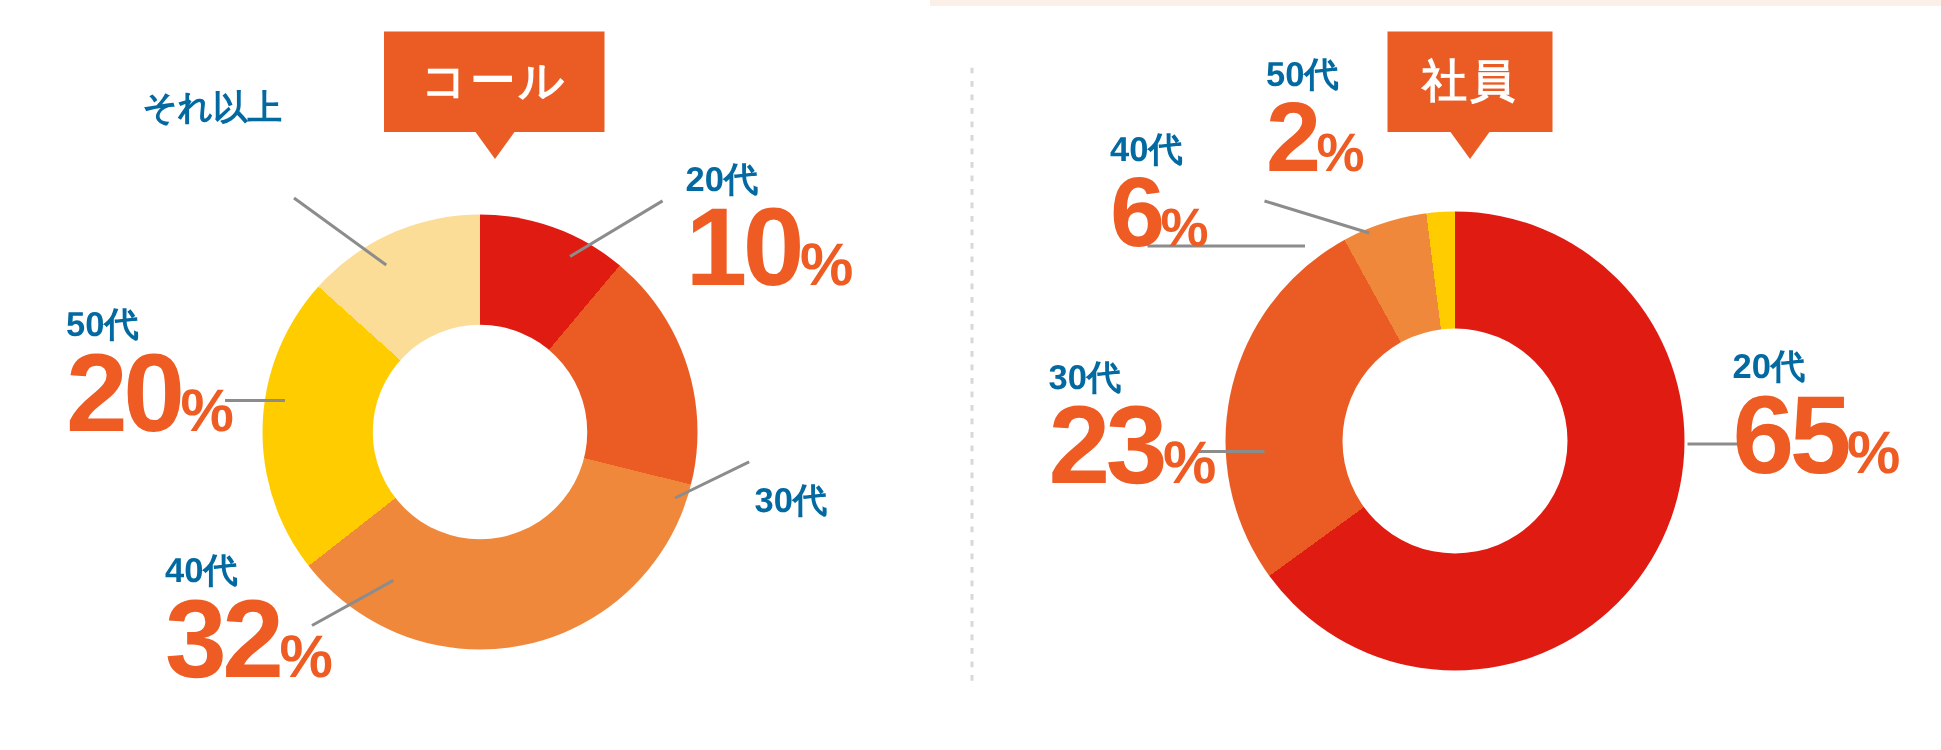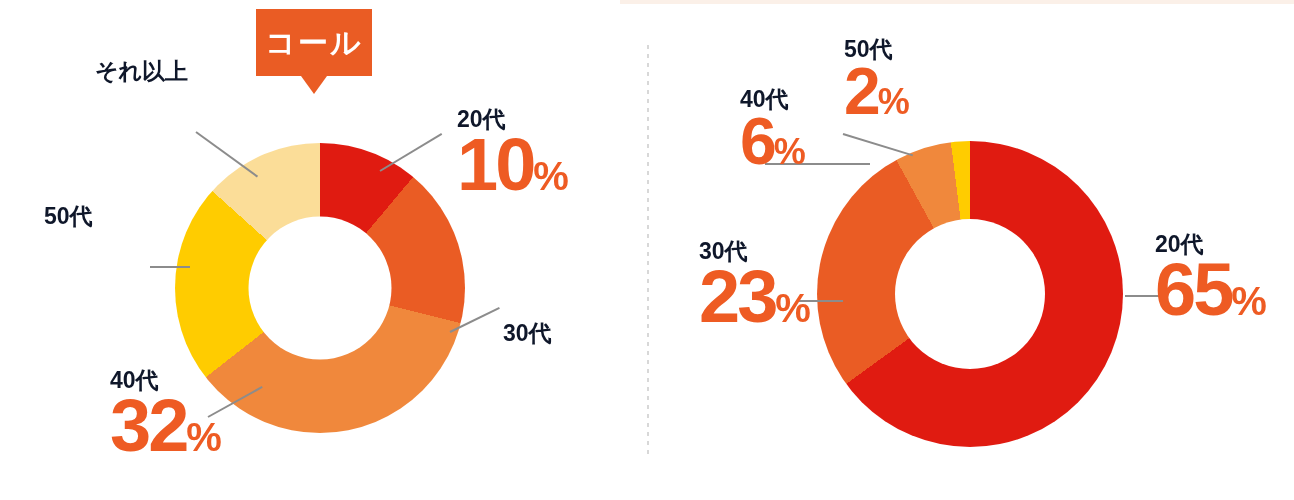--- a/index.html
+++ b/index.html
@@ -50,21 +50,21 @@
   
   .donut { position:absolute; border-radius:50%; }
   .donut-hole {
     position:absolute; left:50%; top:50%; transform:translate(-50%,-50%);
     background:#ffffff; border-radius:50%;
   }
 
   
   .label { position:absolute; white-space:nowrap; line-height:1; }
   .label .age {
-    font-size:23px; font-weight:bold; color:#0f172a; display:block;
+    font-size:23px; font-weight:bold; color:#0369a1; display:block;
     letter-spacing:0px;
   }
   .label .val {
     display:block; color:#ee5b23; font-weight:bold;
     font-size:74px; letter-spacing:-3px;
     line-height:0.92;
   }
   .label .val .pct { font-size:40px; letter-spacing:-1px; }
   .label.sm2 .val { font-size:66px; }
   .label.sm2 .val .pct { font-size:36px; }
@@ -75,21 +75,21 @@
 </head>
 <body>
 
 <div class="stage">
 
   <div class="top-band"></div>
   <div class="divider"></div>
 
   <div class="panel panel-left">
 
-    <div class="badge" style="left:256px; top:9px; width:116px; height:67px;font-family:Liberation Serif, serif;">
+    <div class="badge" style="left:256px; top:21px; width:147px; height:67px;font-family:Liberation Serif, serif;">
       <span class="badge-text">コール</span>
       <span class="badge-tip"></span>
     </div>
 
     <div class="donut" id="donut-call" style="left: 175px; top: 143px; width: 290px; height: 290px; background: conic-gradient(rgb(224, 27, 17) 0deg, rgb(224, 27, 17) 40deg, rgb(234, 92, 36) 40deg, rgb(234, 92, 36) 104deg, rgb(240, 136, 60) 104deg, rgb(240, 136, 60) 232deg, rgb(255, 204, 0) 232deg, rgb(255, 204, 0) 312deg, rgb(251, 221, 152) 312deg, rgb(251, 221, 152) 360deg);">
       <div class="donut-hole" style="width:143px; height:143px;"></div>
     </div>
 
     <div class="leader" style="left:380px; top:170px; width:72px; transform:rotate(-31deg);"></div>
     <div class="leader" style="left:450px; top:331px; width:55px; transform:rotate(-26deg);"></div>
@@ -106,29 +106,34 @@
       <span class="age">30代</span>
     </div>
 
     <div class="label" style="left:110px; top:369px;">
       <span class="age">40代</span>
       <span class="val"><span>32</span><span class="pct">%</span></span>
     </div>
 
     <div class="label" style="left:44px; top:205px;">
       <span class="age">50代</span>
+      <span class="val"><span>20</span><span class="pct">%</span></span>
     </div>
 
     <div class="label" style="left:95px; top:62px;font-family:Liberation Mono, monospace;">
       <span class="age">それ以上</span>
     </div>
   </div>
 
   <div class="panel panel-right">
 
+    <div class="badge" style="left:278px; top:21px; width:110px; height:67px;">
+      <span class="badge-text">社員</span>
+      <span class="badge-tip"></span>
+    </div>
 
     <div class="donut" id="donut-emp" style="left: 170px; top: 141px; width: 306px; height: 306px; background: conic-gradient(rgb(224, 27, 17) 0deg, rgb(224, 27, 17) 234deg, rgb(234, 92, 36) 234deg, rgb(234, 92, 36) 331.2deg, rgb(240, 136, 60) 331.2deg, rgb(240, 136, 60) 352.8deg, rgb(255, 204, 0) 352.8deg, rgb(255, 204, 0) 360deg);">
       <div class="donut-hole" style="width:150px; height:150px;"></div>
     </div>
 
     <div class="leader" style="left:478px; top:295px; width:42px;"></div>
     <div class="leader" style="left:152px; top:300px; width:44px;"></div>
     <div class="leader" style="left:118px; top:163px; width:105px;"></div>
     <div class="leader" style="left:196px; top:133px; width:73px; transform:rotate(17deg);"></div>
 

